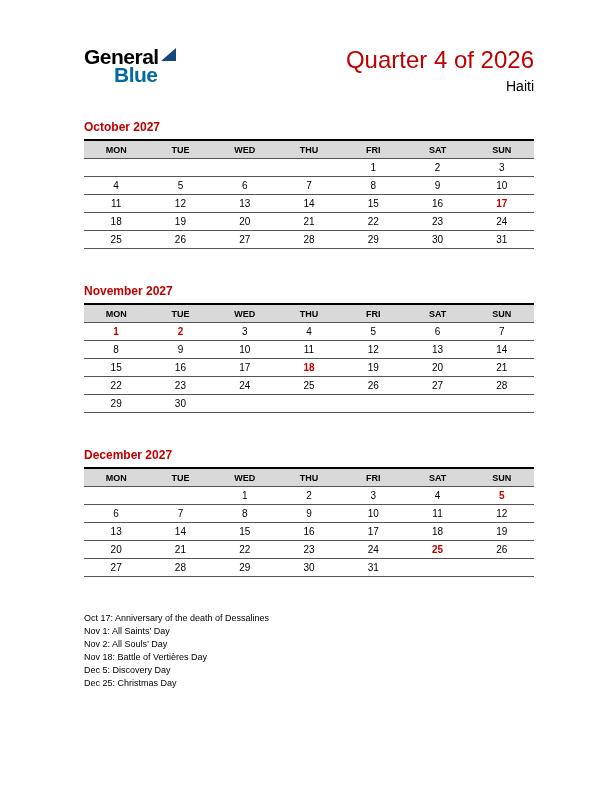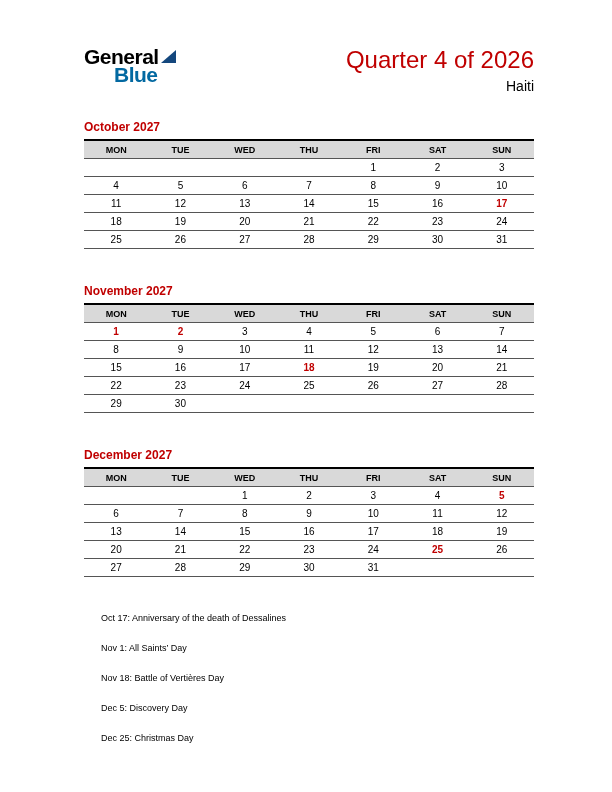--- a/index.html
+++ b/index.html
@@ -20,21 +20,21 @@
   
   .header {
     display: flex;
     justify-content: space-between;
     align-items: flex-start;
     margin-bottom: 26px;
   }
   .logo { line-height: 1; }
   .logo-row1 {
     display: flex;
-    align-items: center;
+    align-items: flex-start;
   }
   .logo-general {
     font-size: 21px;
     font-weight: bold;
     letter-spacing: -0.5px;
     color: #000000;
   }
   .logo-triangle {
     display: inline-block;
     margin-left: 2px;
@@ -97,21 +97,21 @@
     color: #000000;
   }
   table.cal td.holiday {
     color: #C00000;
     font-weight: bold;
   }
 
   
   .holidays { margin-top: 32px; }
   .holiday-line {
-    margin: 17px;
+    margin: 0;
     font-size: 9px;
     line-height: 13px;
     color: #000000;
   }
 </style>
 </head>
 <body>
 
 <div class="page">
 
@@ -321,18 +321,19 @@
               <td></td>
             </tr>
           </tbody>
         </table>
       </section>
     </div>
 
   <div id="holidays" class="holidays">
       <p class="holiday-line">Oct 17: Anniversary of the death of Dessalines</p>
       <p class="holiday-line">Nov 1: All Saints’ Day</p>
+      <p class="holiday-line">Nov 2: All Souls’ Day</p>
       <p class="holiday-line">Nov 18: Battle of Vertières Day</p>
       <p class="holiday-line">Dec 5: Discovery Day</p>
       <p class="holiday-line">Dec 25: Christmas Day</p>
     </div>
 
 </div>
 
 </body></html>

